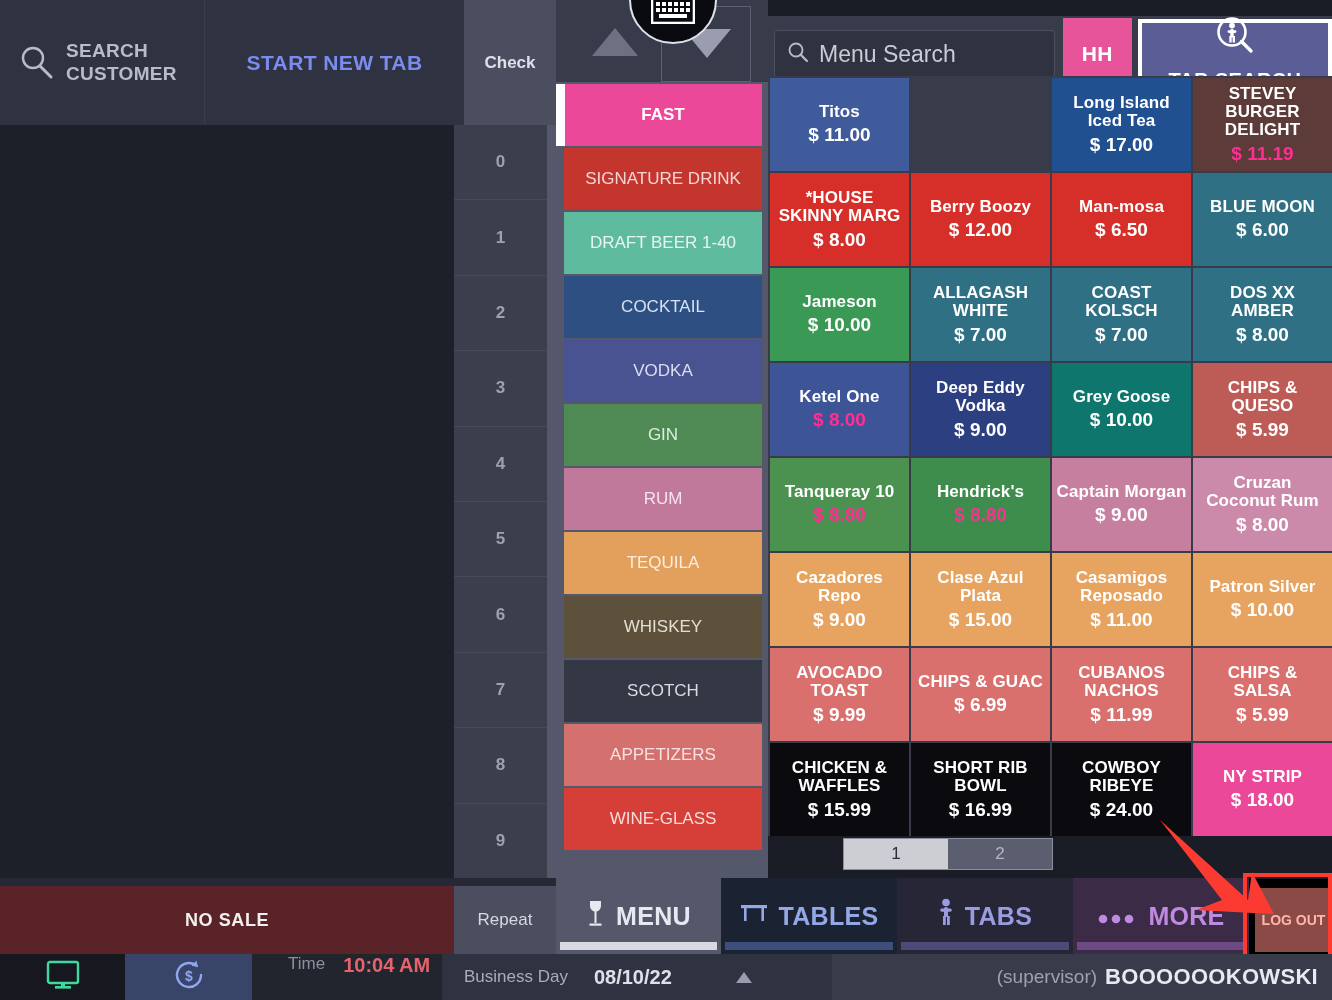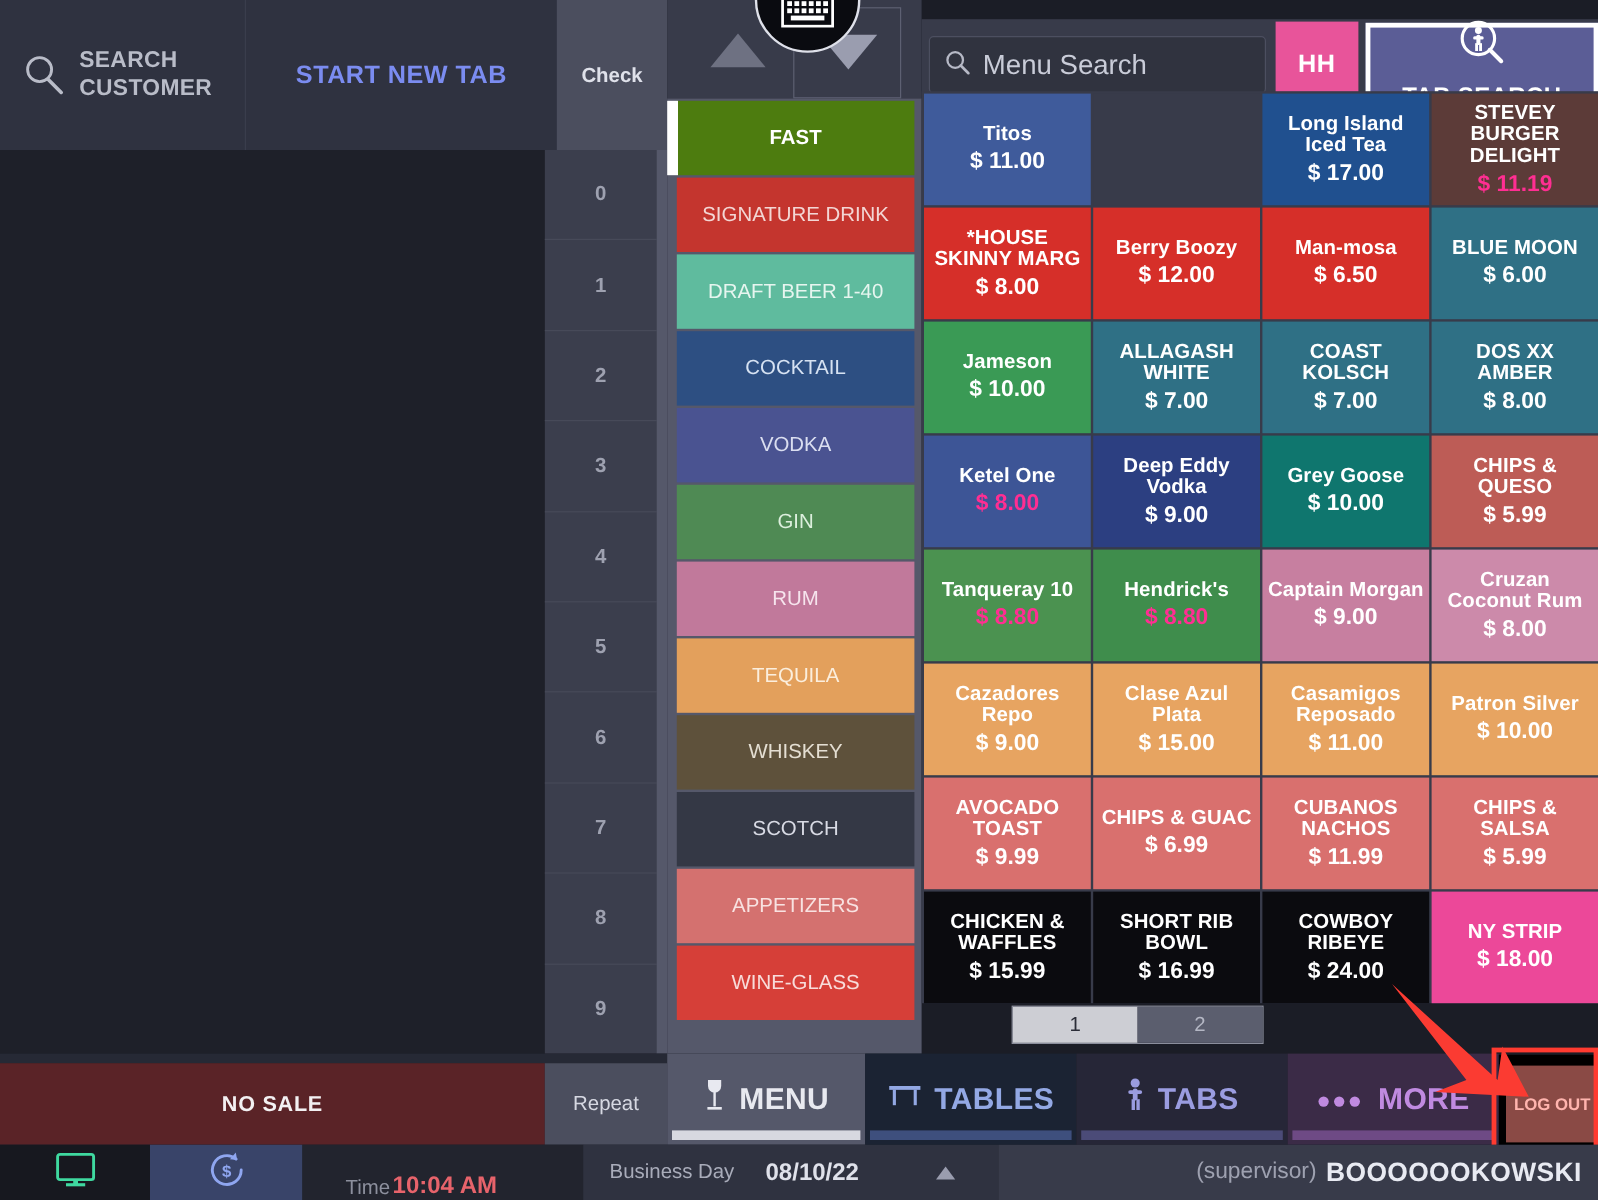--- a/index.html
+++ b/index.html
@@ -140,21 +140,21 @@
   .logout-hl { position: absolute; left: 1243px; top: 873px; width: 89px; height: 90px;
             border: 4px solid #ff3b30; pointer-events: none; }
 
   
   .statusbar { position: absolute; left: 0; top: 954px; width: 1332px; height: 46px;
             background: #22242e; display: flex; align-items: stretch; }
   .sb-monitor { width: 125px; display: flex; align-items: center; justify-content: center;
             background: #17181f; }
   .sb-refund { width: 127px; display: flex; align-items: center; justify-content: center;
             background: #394469; }
-  .sb-time { width: 234px; display: flex; align-items: flex-end; gap: 2px;
+  .sb-time { width: 190px; display: flex; align-items: flex-start; gap: 18px;
             background: #22242e; padding-left: 36px; }
   .sb-lbl { color: #8c8f9d; font-size: 17px; }
   .sb-val { color: #e7636b; font-size: 20px; font-weight: 700; }
   .sb-bday { flex: 1; display: flex; align-items: center; gap: 26px;
             background: #2f3240; padding-left: 22px; }
   .sb-bday .sb-lbl { color: #a9acba; }
   .sb-date { color: #dfe1ea; font-size: 20px; font-weight: 600; }
   .sb-caret { width: 0; height: 0; border-left: 8px solid transparent;
             border-right: 8px solid transparent; border-bottom: 11px solid #9a9daf;
             margin-left: 38px; }
@@ -262,21 +262,21 @@
           <rect x="14.3" y="20" width="2.4" height="6.5" fill="#ffffff"></rect>
           <rect x="17.6" y="20" width="2.4" height="6.5" fill="#ffffff"></rect>
         </svg>
       </span>
       <span>TAB SEARCH</span>
     </div>
   </div>
 
   <div class="cat-col">
     <div class="cat-wrap" id="cat-wrap">
-        <div class="cat-btn active" style="background: #4d7c0f; color: rgb(255, 255, 255);">
+        <div class="cat-btn active" style="background: #ec4899; color: rgb(255, 255, 255);">
           <span class="cat-sel"></span>
           <span>FAST</span>
         </div>
         <div class="cat-btn" style="background: rgb(196, 53, 46); color: rgb(243, 214, 212);">
           <span>SIGNATURE DRINK</span>
         </div>
         <div class="cat-btn" style="background: rgb(95, 187, 158); color: rgb(230, 245, 239);">
           <span>DRAFT BEER 1-40</span>
         </div>
         <div class="cat-btn" style="background: rgb(45, 79, 130); color: rgb(214, 226, 242);">

